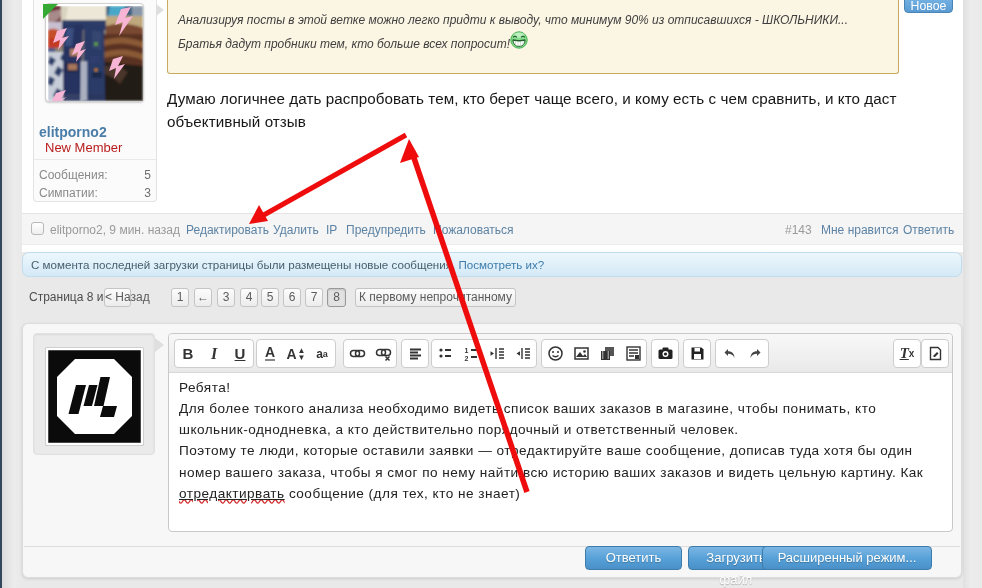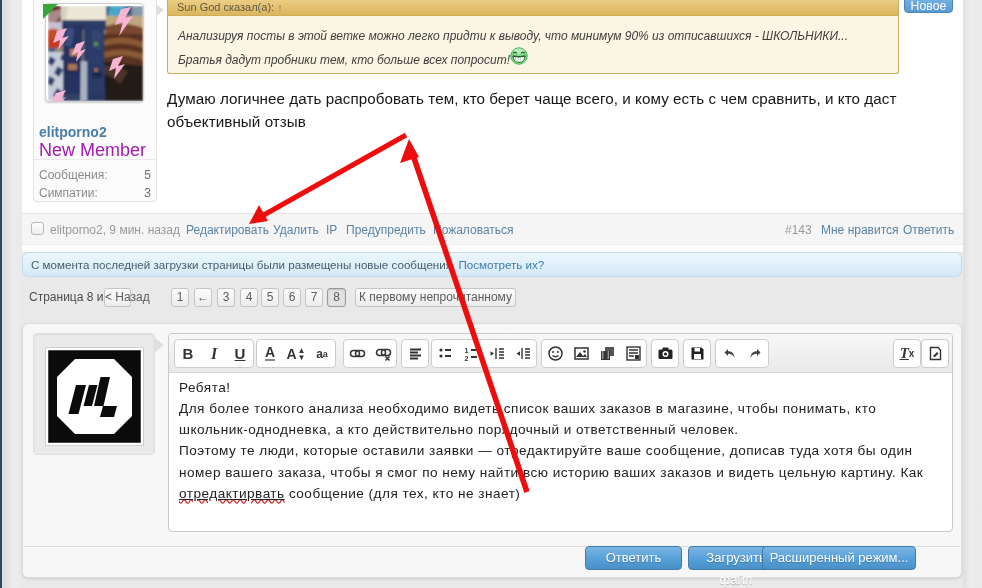--- a/index.html
+++ b/index.html
@@ -9,21 +9,21 @@
 .lshade { position:absolute; left:2px; top:0; width:20px; height:588px; background:linear-gradient(to right,#dcdcdc,#ececec 60%,#e9e9e9); }
 .rshade { position:absolute; left:963px; top:0; width:19px; height:588px; background:linear-gradient(to right,#e0e0e0,#ececec 40%,#eaeaea); }
 
 
 .post { position:absolute; left:22px; top:0; width:941px; height:252px; background:#fff; }
 .userpanel { position:absolute; left:11px; top:0; width:124px; height:202px; background:#fbfbfb; border:1px solid #e3e3e3; border-top:none; border-radius:0 0 4px 4px; }
 .avatarbox { position:absolute; left:11px; top:3px; width:99px; height:99px; background:#fff; border:1px solid #d0d0d0; border-radius:4px; box-shadow:0 1px 2px rgba(0,0,0,.18); }
 .avatarbox svg { position:absolute; left:2px; top:2px; }
 .greentri { position:absolute; left:9px; top:4px; width:0; height:0; border-top:15px solid #36a935; border-right:15px solid transparent; z-index:5; }
 .uname { position:absolute; left:5px; top:124px; font-size:14px; font-weight:bold; color:#4a7da8; }
-.utitle { position:absolute; left:5px; top:140px; font-size:18px; color:#a21caf; }
+.utitle { position:absolute; left:11px; top:140px; font-size:13px; color:#b91c1c; }
 .statsep { position:absolute; left:0px; top:159px; width:122px; border-top:1px solid #e9e9e9; }
 .stat { position:absolute; left:5px; width:112px; font-size:12px; color:#8a8a8a; }
 .stat b { float:right; font-weight:normal; color:#6e6e6e; }
 
 
 .quote { position:absolute; left:145px; top:0; width:732px; height:74px; border:1px solid #c9ab5e; border-top:none; background:#fbf5e3; border-radius:0 0 3px 3px; }
 .quote .qh { height:16px; background:linear-gradient(#ecce84,#dcb55e); border-bottom:1px solid #cfae57; font-size:11px; color:#5e5948; padding:1px 0 0 9px; }
 .quote .qh .arr { color:#977d3e; }
 .quote .qb { padding:9px 10px 0 10px; font-style:italic; font-size:12px; line-height:22px; color:#3e3e3e; }
 .ptri { position:absolute; left:133.5px; top:4px; width:0; height:0; border-top:6px solid transparent; border-bottom:6px solid transparent; border-left:8px solid #dedede; }
@@ -129,21 +129,20 @@
         <polygon points="28,38 37,35 32,45 38,43 28,56 30,46 24,49"></polygon>
         <polygon points="65,53 75,50 70,60 77,58 66,73 68,62 61,65"></polygon>
         <polygon points="8,87 18,84 13,93 19,91 13,95 9,95 4,95"></polygon>
         </g>
       </svg>
     </div>
     <div class="greentri"></div>
   </div>
   <div class="ptri"></div>
   <div class="quote">
-    <div class="qh">Sun God сказал(а): <span class="arr">↑</span></div>
     <div class="qb">Анализируя посты в этой ветке можно легко придти к выводу, что минимум 90% из отписавшихся - ШКОЛЬНИКИ...<br>Братья дадут пробники тем, кто больше всех попросит!<svg width="18" height="18" viewBox="0 0 18 18" style="vertical-align:-1px">
           <circle cx="9" cy="9" r="8.2" fill="#86df8e" stroke="#44b152" stroke-width="1"></circle>
           <ellipse cx="9" cy="4.2" rx="5.5" ry="2.6" fill="#cdf2cd" opacity="0.75"></ellipse>
           <path d="M3.2 6.4 Q5 3.9 6.8 6.4" fill="none" stroke="#1e5a28" stroke-width="1.3"></path>
           <path d="M11.2 6.4 Q13 3.9 14.8 6.4" fill="none" stroke="#1e5a28" stroke-width="1.3"></path>
           <path d="M2.8 8.8 Q9 10.4 15.2 8.8 Q14.6 15.4 9 15.4 Q3.4 15.4 2.8 8.8 Z" fill="#fff" stroke="#1e5a28" stroke-width="1"></path>
           <path d="M5.5 9.7 v4.6 M8 10.1 v5.2 M10.5 10.1 v5.2 M13 9.7 v4.4" stroke="#c2d8c2" stroke-width="0.8" fill="none"></path>
           <path d="M3.2 9.3 Q9 10.7 14.8 9.3" stroke="#1e5a28" stroke-width="1" fill="none"></path>
         </svg></div>
   </div>
@@ -345,21 +344,21 @@
               <path d="M6.5 10.5 l3.5-3.5 1.5 1.5 -3.5 3.5 h-1.5 Z" fill="#333"></path>
             </svg>
           </div>
         </div>
       </div>
     <div class="edtext">Ребята!<br>Для более тонкого анализа необходимо видеть список ваших заказов в магазине, чтобы понимать, кто<br>школьник-однодневка, а кто действительно порядочный и ответственный человек.<br>Поэтому те люди, которые оставили заявки — отредактируйте ваше сообщение, дописав туда хотя бы один<br>номер вашего заказа, чтобы я смог по нему найти всю историю ваших заказов и видеть цельную картину. Как<br><span style="text-decoration:underline wavy #d02a2a;"><span style="text-decoration:underline;color:#222">отредактирвать</span></span> сообщение (для тех, кто не знает)</div>
   </div>
   <div class="submitline"></div>
   <div class="bluebtn" style="left:562px;width:97px">Ответить</div>
   <div class="bluebtn" style="left:665px;width:96px">Загрузить файл</div>
-  <div class="bluebtn" style="left:739px;width:154px">Расширенный режим...</div>
+  <div class="bluebtn" style="left:739px;width:170px">Расширенный режим...</div>
 </div>
 
 <div class="newbtn">Новое</div>
 
 <svg class="arrows" width="982" height="588" viewBox="0 0 982 588">
   <line x1="406" y1="135" x2="262" y2="216" stroke="#ee0c0c" stroke-width="5"></line>
   <polygon points="249,224 268,221 259,205" fill="#ee0c0c"></polygon>
   <line x1="527" y1="492" x2="413" y2="155" stroke="#ee0c0c" stroke-width="5.5"></line>
   <polygon points="409,139 419,157 400,163" fill="#ee0c0c"></polygon>
 </svg>

